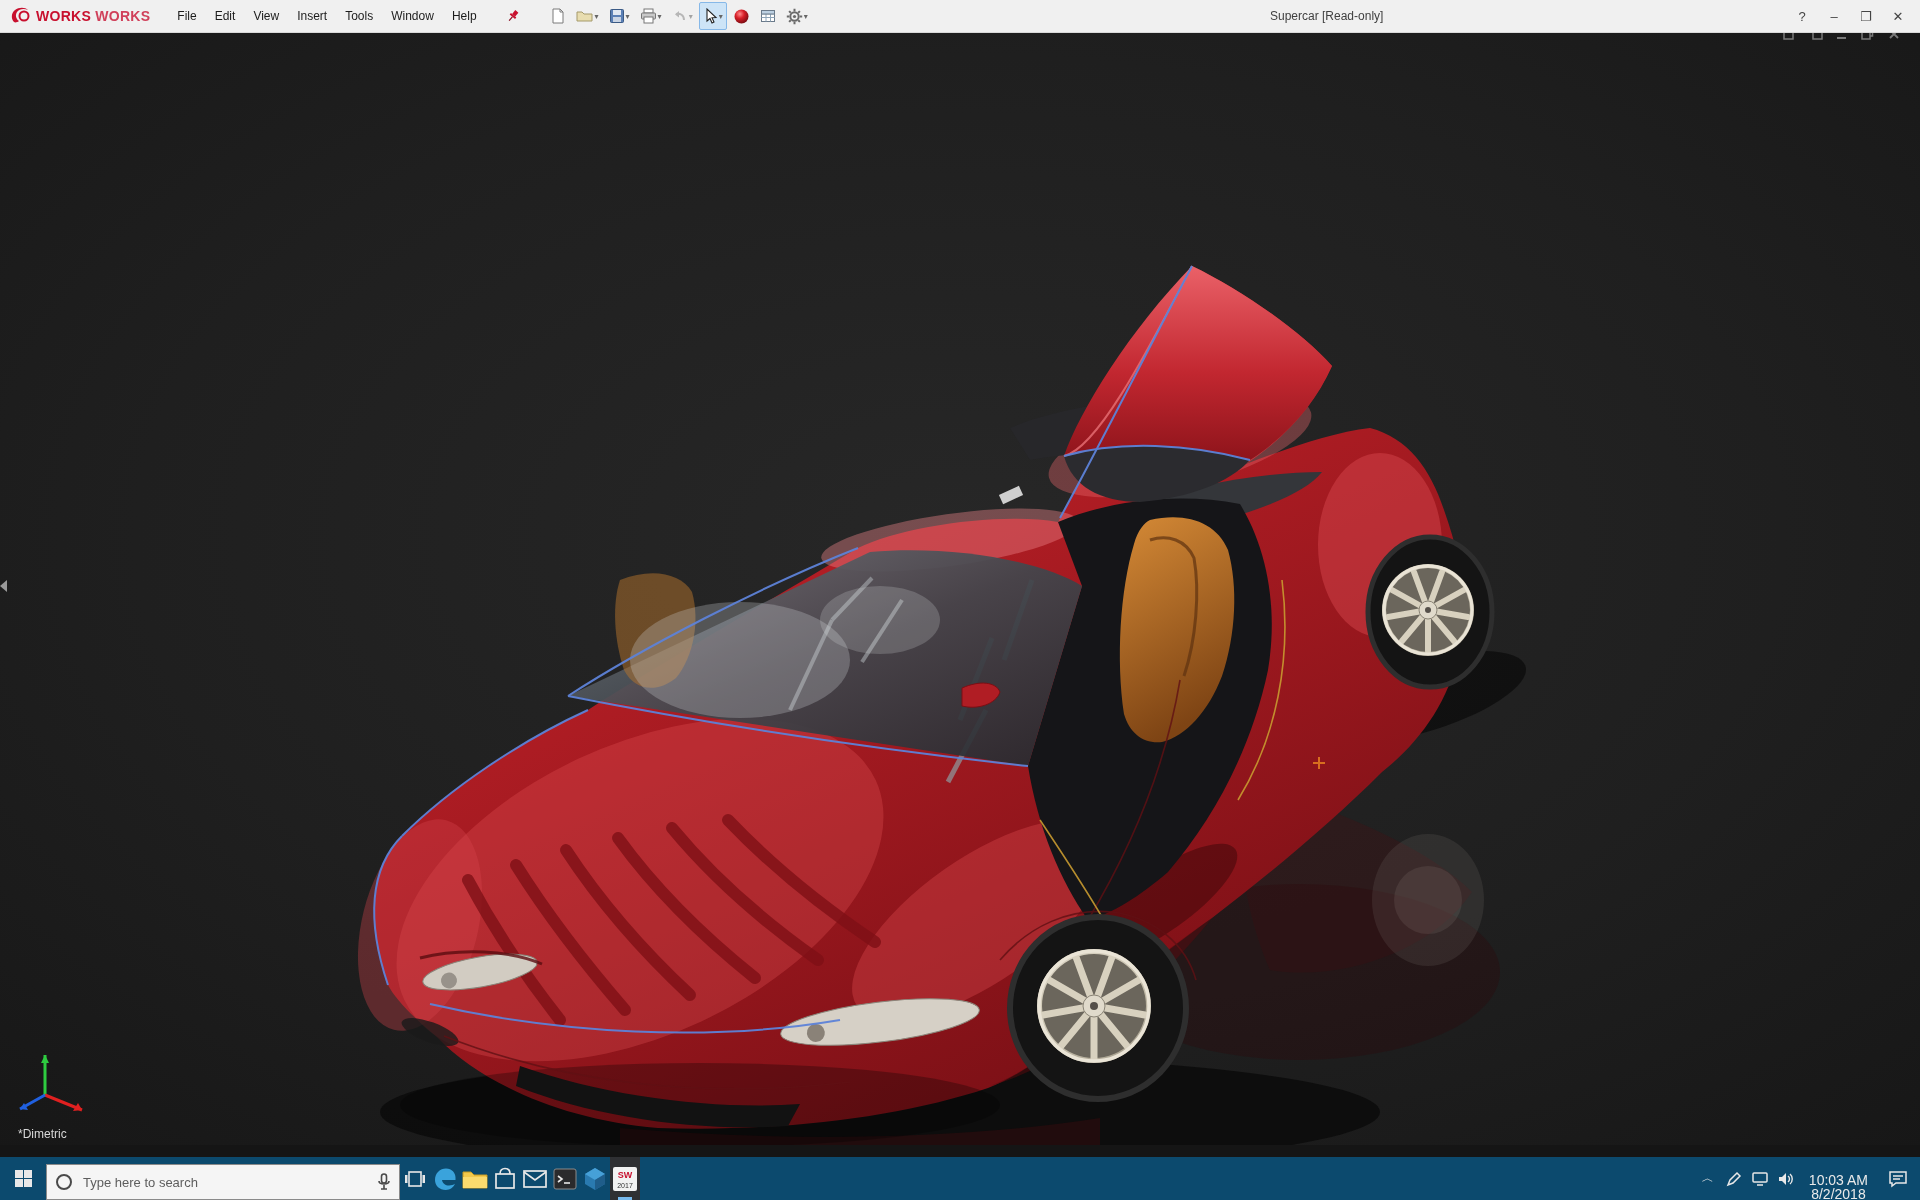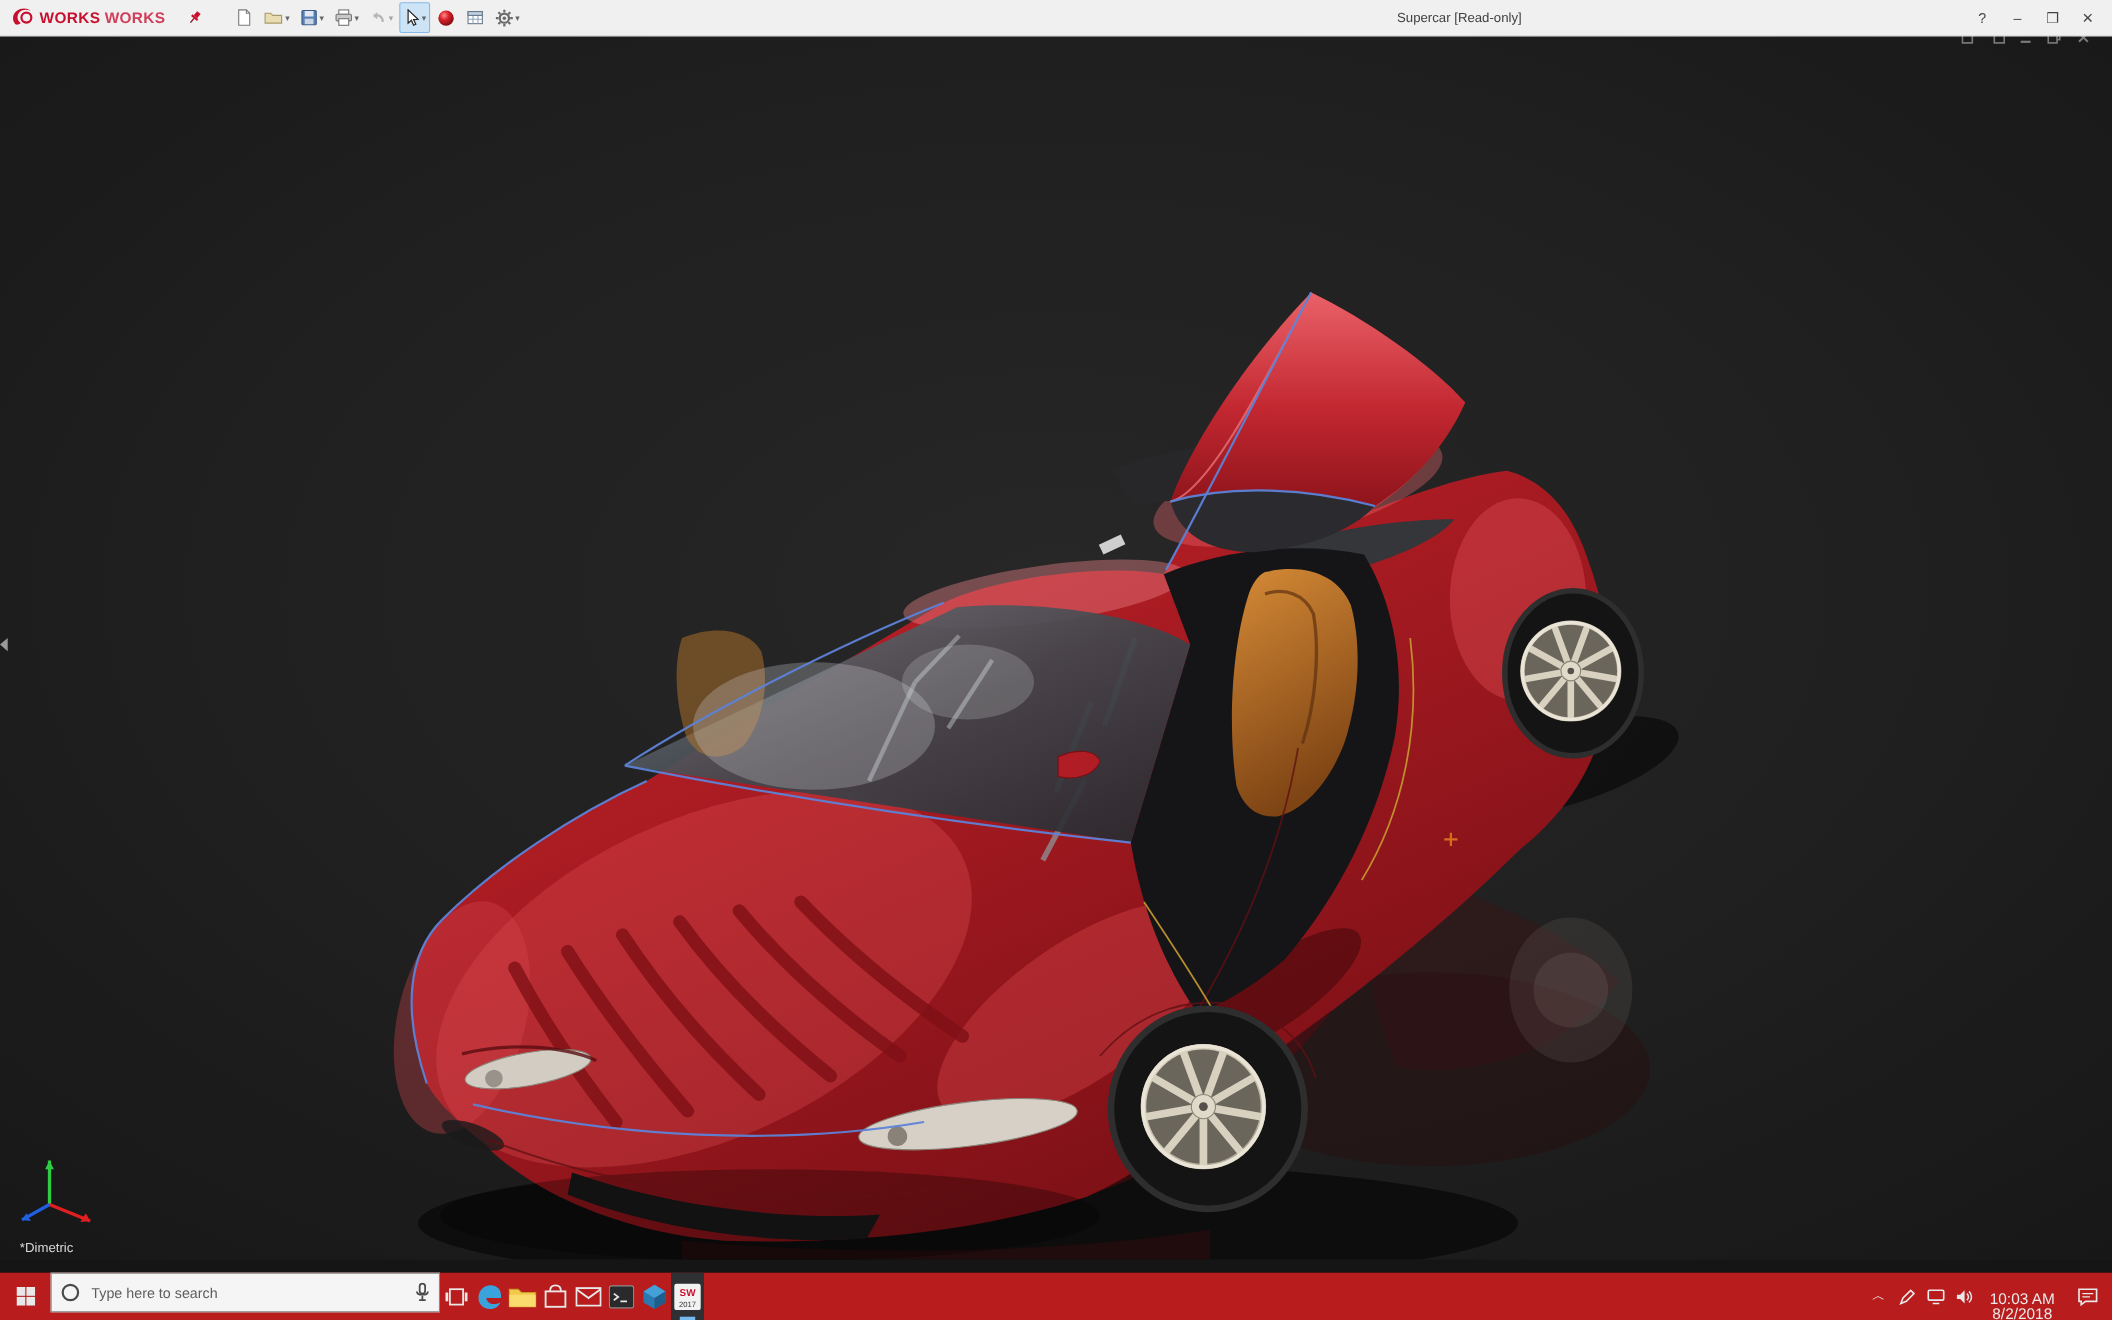--- a/index.html
+++ b/index.html
@@ -30,22 +30,22 @@
   
   .viewport{position:absolute;top:20px;left:0;width:1920px;height:1125px;background:#1c1c1c;}
   .viewport svg{display:block;}
   .doc-controls{position:absolute;top:6px;right:18px;display:flex;gap:9px;align-items:center;z-index:3;}
   .doc-controls .dc{width:17px;height:15px;display:flex;align-items:center;justify-content:center;opacity:.75;}
   .orientation-label{position:absolute;left:18px;bottom:4px;color:#d8d8d8;font-size:12px;z-index:3;}
   .panel-arrow{position:absolute;left:0;top:560px;width:0;height:0;z-index:3;
                border-top:6px solid transparent;border-bottom:6px solid transparent;border-right:7px solid #9a9a9a;}
 
   
-  .taskbar{position:absolute;left:0;right:0;bottom:0;height:43px;background:#b91c1c;
-           display:flex;align-items:flex-start;z-index:6;}
+  .taskbar{position:absolute;left:0;right:0;bottom:0;height:43px;background:#0c4a6e;
+           display:flex;align-items:flex-end;z-index:6;}
   .start-btn{width:46px;height:43px;display:flex;align-items:center;justify-content:center;}
   .search-box{width:336px;height:34px;background:#f5f5f5;border:1px solid #8a8a8a;
               display:flex;align-items:center;gap:8px;padding:0 8px;}
   .search-box input{border:none;outline:none;background:transparent;font-size:13px;color:#444;
                     flex:1;font-family:"Liberation Sans",sans-serif;}
   .search-box input::placeholder{color:#5d5d5d;}
   .tb-app{width:30px;height:43px;display:flex;align-items:center;justify-content:center;position:relative;}
   .tb-app.active{background:#2f3033;}
   .tb-app.active::after{content:"";position:absolute;left:8px;right:8px;bottom:0;height:3px;background:#76b9ed;}
   .tray{margin-left:auto;display:flex;align-items:center;height:43px;}
@@ -62,20 +62,29 @@
   <header class="titlebar">
     <div class="brand">
       <svg width="22" height="20" viewBox="0 0 22 20">
         <path d="M4,16 C1,13 1,7 5,4 C9,1 15,1 18,4 C14,2 9,3 7,6 C5,9 6,13 9,15 C7,16.5 5.2,16.8 4,16 Z" fill="#c8102e"></path>
         <circle cx="14" cy="10" r="4.5" fill="none" stroke="#c8102e" stroke-width="2"></circle>
       </svg>
       <span class="solid">WORKS</span>
         <span class="works">WORKS</span>
     </div>
 
+    <nav class="menus">
+      <span class="menu-item">File</span>
+      <span class="menu-item">Edit</span>
+      <span class="menu-item">View</span>
+      <span class="menu-item">Insert</span>
+      <span class="menu-item">Tools</span>
+      <span class="menu-item">Window</span>
+      <span class="menu-item">Help</span>
+    </nav>
 
     <div class="pin-btn">
       <svg width="14" height="14" viewBox="0 0 14 14">
         <g transform="rotate(40 7 7)">
           <rect x="5" y="1" width="4" height="5" fill="#c8102e"></rect>
           <rect x="3.5" y="6" width="7" height="2" fill="#c8102e"></rect>
           <rect x="6.4" y="8" width="1.2" height="5" fill="#8a0c20"></rect>
         </g>
       </svg>
     </div>

